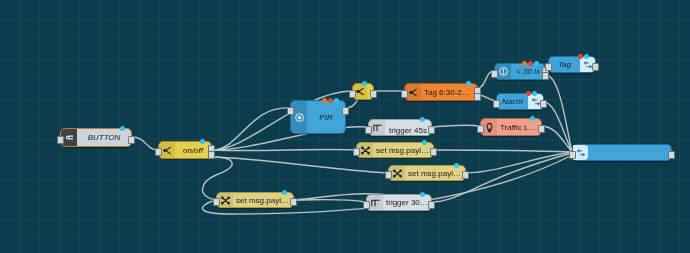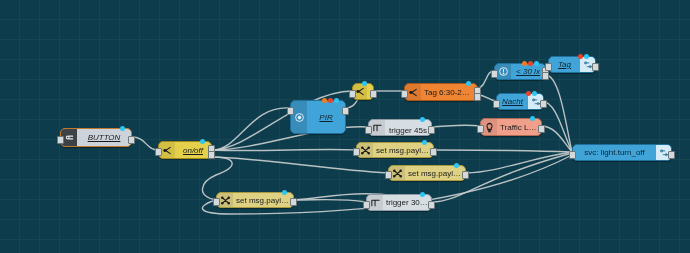--- a/index.html
+++ b/index.html
@@ -60,21 +60,21 @@
   .port{position:absolute;width:5px;height:6px;background:#d4d9dc;border:1px solid #6d7679;border-radius:1px;}
   .port.in{left:-4px;}
   .port.out{right:-4px;}
 
   
   .dot{position:absolute;width:5px;height:5px;border-radius:50%;}
   .dot.blue{background:#2ec5f0;}
   .dot.red{background:#e8452c;}
   .dot.orange{background:#f07c20;}
 
-  .italic{font-style:italic;text-decoration:underline;}
+  .italic{font-style:italic;}
 </style>
 </head>
 <body>
 
 <div id="canvas">
   <svg class="wires" viewBox="0 0 690 253">
       <path d="M132,137 C146,137 146,150 158,150"></path>
       <path d="M212,150 C240,150 250,105 290,108"></path>
       <path d="M212,150 C250,150 300,92 352,91"></path>
       <path d="M212,150 C260,150 320,124 368,127"></path>
@@ -276,21 +276,20 @@
           <svg viewBox="0 0 24 24" fill="none" stroke="#1b1b1b" stroke-width="2.2" stroke-linecap="round" stroke-linejoin="round">
             <path d="M4 19 L4 7 L11 7 L11 19 M11 7 L20 7"></path>
           </svg>
         </div>
         <div class="lbl">trigger 300s</div>
         <div class="port in" style="top: 5.5px;"></div>
         <div class="port out" style="top: 5.5px;"></div>
         <div class="dot blue" style="top: -3px; right: 6px;"></div>
       </div>
       <div class="node n-blue" style="left: 572px; top: 144px; width: 100px; height: 17px;">
-        <div class="lbl">svc: light.turn_off</div>
         <div class="iboxr">
           <svg viewBox="0 0 24 24" fill="none" stroke="#2a6f93" stroke-width="2" stroke-linecap="round">
             <path d="M4 7 h10 M4 7 a2.6 2.6 0 1 0 5.2 0 a2.6 2.6 0 1 0 -5.2 0"></path>
             <path d="M20 16 H10 M20 16 a2.6 2.6 0 1 1 -5.2 0 a2.6 2.6 0 1 1 5.2 0"></path>
           </svg>
         </div>
         <div class="port in" style="top: 5.5px;"></div>
         <div class="port out" style="top: 5.5px;"></div>
       </div>
     </div>

